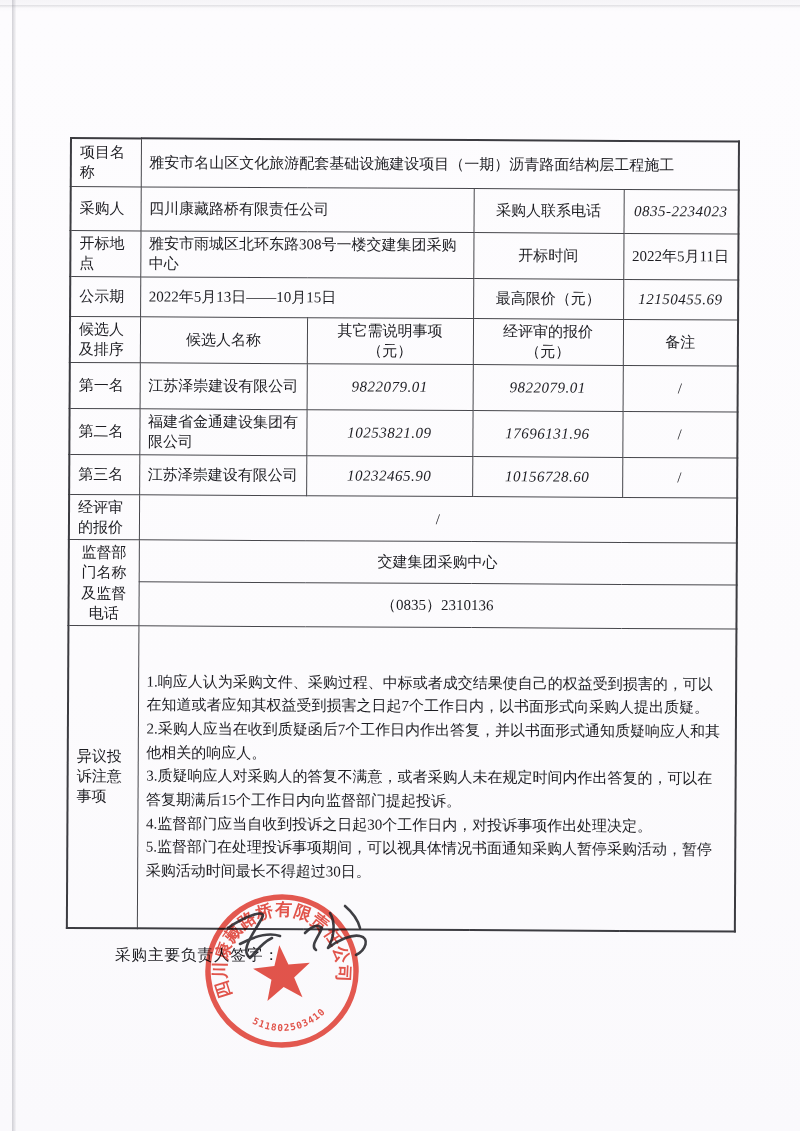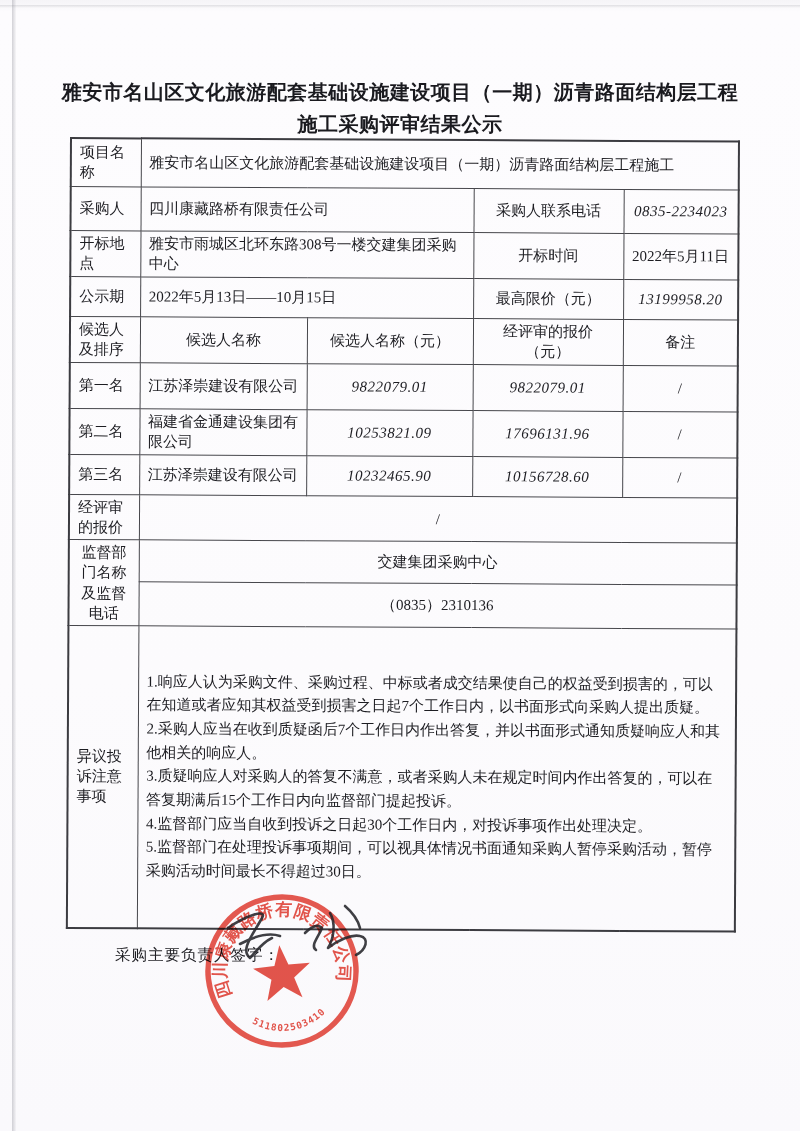--- a/index.html
+++ b/index.html
@@ -49,21 +49,20 @@
   .seal-svg{position:absolute;left:160px;top:848px;mix-blend-mode:multiply;opacity:.94;}
   .sig-svg{position:absolute;left:210px;top:888px;}
 </style>
 </head>
 <body>
 
 <div class="paper">
   <div class="scan-edge-left"></div>
   <div class="scan-edge-top"></div>
 
-  <div class="doc-title">雅安市名山区文化旅游配套基础设施建设项目（一期）沥青路面结构层工程施工采购评审结果公示</div>
 
   <div class="tbl-wrap">
     <table class="main">
       <colgroup>
         <col style="width:70px">
           <col style="width:167px">
           <col style="width:166px">
           <col style="width:150px">
           <col style="width:115px">
       </colgroup>
@@ -81,26 +80,26 @@
         <tr style="height:46px">
           <td class="lbl">开标地点</td>
           <td colspan="2">雅安市雨城区北环东路308号一楼交建集团采购中心</td>
           <td class="c">开标时间</td>
           <td class="c">2022年5月11日</td>
         </tr>
         <tr style="height:40px">
           <td class="lbl">公示期</td>
           <td colspan="2">2022年5月13日——10月15日</td>
           <td class="c">最高限价（元）</td>
-          <td class="num">13199958.20</td>
+          <td class="num">12150455.69</td>
         </tr>
         <tr style="height:46px">
           <td class="lbl">候选人及排序</td>
           <td class="c">候选人名称</td>
-          <td class="c">候选人名称（元）</td>
+          <td class="c">其它需说明事项（元）</td>
           <td class="c">经评审的报价（元）</td>
           <td class="c">备注</td>
         </tr>
         <tr style="height:46px">
           <td class="lbl">第一名</td>
           <td>江苏泽崇建设有限公司</td>
           <td class="num">9822079.01</td>
           <td class="num">9822079.01</td>
           <td class="c">/</td>
         </tr>

